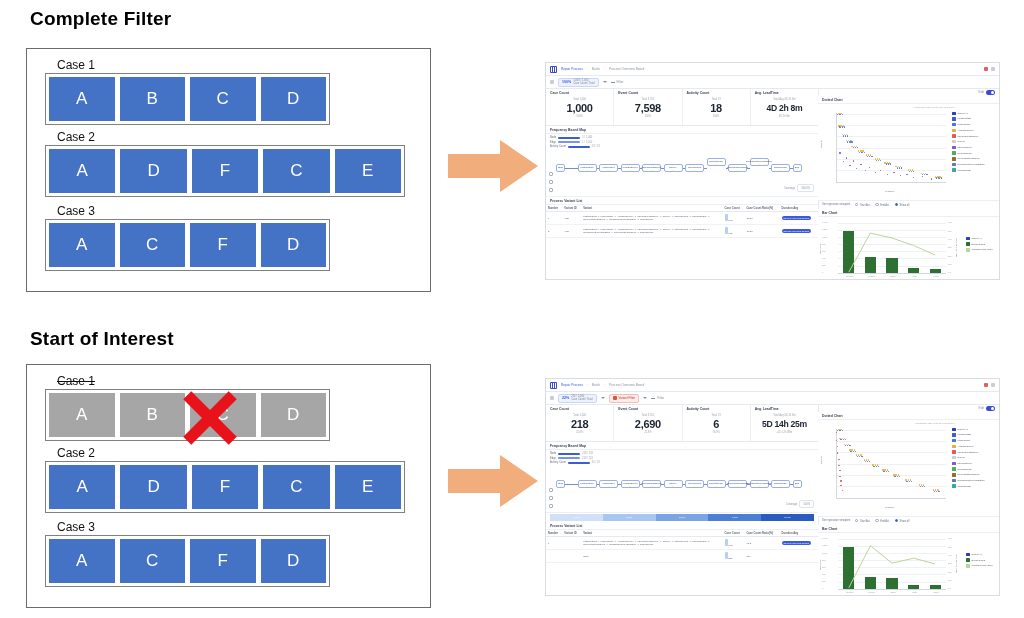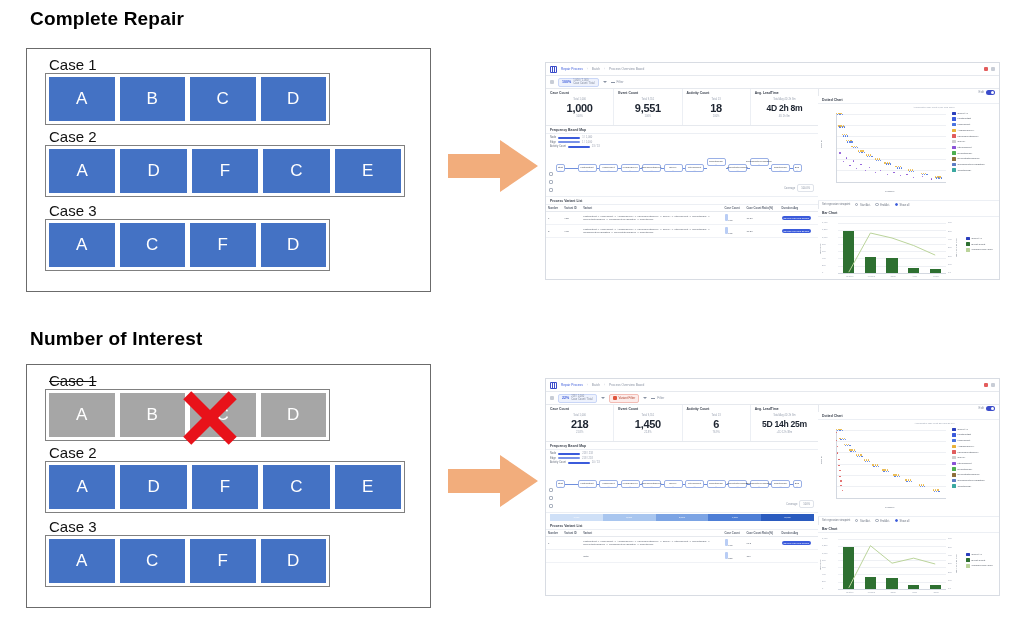--- a/index.html
+++ b/index.html
@@ -4,21 +4,21 @@
 <style>
   html,body{margin:0;padding:0;background:#ffffff;}
   body{width:1024px;height:618px;position:relative;overflow:hidden;
        font-family:"Liberation Sans",sans-serif;color:#000;}
 
   
   .sec-title{position:absolute;font-size:19px;font-weight:700;color:#000;letter-spacing:.2px;}
 
   
   .outer-box{position:absolute;border:1.6px solid #6b6b6b;background:#fff;box-sizing:border-box;}
-  .case-label{font-size:15px;color:#111;margin:0 0 2px 4px;display:block;line-height:12px;}
+  .case-label{font-size:12px;color:#111;margin:0 0 2px 12px;display:block;line-height:12px;}
   .case-label.struck{text-decoration:line-through;text-decoration-thickness:1px;}
   .case-row{position:absolute;border:1.4px solid #808080;background:#fff;box-sizing:border-box;
             display:flex;align-items:center;padding:3px;gap:5px;}
   .act{flex:0 0 auto;display:flex;align-items:center;justify-content:center;
        color:#fff;font-size:17px;font-weight:400;box-sizing:border-box;}
   .act.blue{background:#4472C4;}
   .act.grey{background:#A6A6A6;}
 
   .xmark{position:absolute;width:58px;height:58px;pointer-events:none;}
 
@@ -117,21 +117,21 @@
   .radio{width:3.2px;height:3.2px;border:.7px solid #9aa2b1;border-radius:50%;display:inline-block;
          margin-right:1.5px;box-sizing:border-box;}
   .radio.on{background:#3b5bdb;border-color:#3b5bdb;}
   .toggle{width:9px;height:4.5px;border-radius:3px;background:#3b4cca;position:relative;}
   .toggle:after{content:"";position:absolute;right:.6px;top:.6px;width:3.3px;height:3.3px;
                 border-radius:50%;background:#fff;}
 </style>
 </head>
 <body>
 
-<div class="sec-title" style="left:30px;top:8px;">Complete Repair</div>
+<div class="sec-title" style="left:30px;top:8px;">Complete Filter</div>
 
 <div class="outer-box" id="box-complete" style="left:26px;top:48px;width:405px;height:244px;">
     <div style="position: absolute; left: 18px; top: 10px; width: 285px;">
       <span class="case-label">Case 1</span>
       <div class="case-row" style="position: relative; width: 285px; height: 52px;">
         <div class="act blue" style="width: 65.5px; height: 44px;">A</div>
         <div class="act blue" style="width: 65.5px; height: 44px;">B</div>
         <div class="act blue" style="width: 65.5px; height: 44px;">C</div>
         <div class="act blue" style="width: 65.5px; height: 44px;">D</div>
       </div>
@@ -150,21 +150,21 @@
       <span class="case-label">Case 3</span>
       <div class="case-row" style="position: relative; width: 285px; height: 52px;">
         <div class="act blue" style="width: 65.5px; height: 44px;">A</div>
         <div class="act blue" style="width: 65.5px; height: 44px;">C</div>
         <div class="act blue" style="width: 65.5px; height: 44px;">F</div>
         <div class="act blue" style="width: 65.5px; height: 44px;">D</div>
       </div>
     </div>
   </div>
 
-<div class="sec-title" style="left:30px;top:328px;">Number of Interest</div>
+<div class="sec-title" style="left:30px;top:328px;">Start of Interest</div>
 
 <div class="outer-box" id="box-subset" style="left:26px;top:364px;width:405px;height:244px;">
     <div style="position: absolute; left: 18px; top: 10px; width: 285px;">
       <span class="case-label struck">Case 1</span>
       <div class="case-row" style="position: relative; width: 285px; height: 52px;">
         <div class="act grey" style="width: 65.5px; height: 44px;">A</div>
         <div class="act grey" style="width: 65.5px; height: 44px;">B</div>
         <div class="act grey" style="width: 65.5px; height: 44px;">C</div>
         <div class="act grey" style="width: 65.5px; height: 44px;">D</div>
       </div>
@@ -233,21 +233,21 @@
       <div class="kpis" style="height: 36px;">
         <div class="kpi">
           <div class="k-title">Case Count</div>
           <div class="k-total">Total 1,000</div>
           <div class="k-val">1,000</div>
           <div class="k-foot">100%</div>
         </div>
         <div class="kpi">
           <div class="k-title">Event Count</div>
           <div class="k-total">Total 9,551</div>
-          <div class="k-val">9,551</div>
+          <div class="k-val">7,598</div>
           <div class="k-foot">100%</div>
         </div>
         <div class="kpi">
           <div class="k-title">Activity Count</div>
           <div class="k-total">Total 13</div>
           <div class="k-val">18</div>
           <div class="k-foot">100%</div>
         </div>
         <div class="kpi lead">
           <div class="k-title">Avg. LeadTime</div>
@@ -639,21 +639,21 @@
       <div class="kpis" style="height: 36px;">
         <div class="kpi">
           <div class="k-title">Case Count</div>
           <div class="k-total">Total 1,000</div>
           <div class="k-val">218</div>
           <div class="k-foot">21.8%</div>
         </div>
         <div class="kpi">
           <div class="k-title">Event Count</div>
           <div class="k-total">Total 9,551</div>
-          <div class="k-val">1,450</div>
+          <div class="k-val">2,690</div>
           <div class="k-foot">22.8%</div>
         </div>
         <div class="kpi">
           <div class="k-title">Activity Count</div>
           <div class="k-total">Total 13</div>
           <div class="k-val">6</div>
           <div class="k-foot">76.9%</div>
         </div>
         <div class="kpi lead">
           <div class="k-title">Avg. LeadTime</div>

